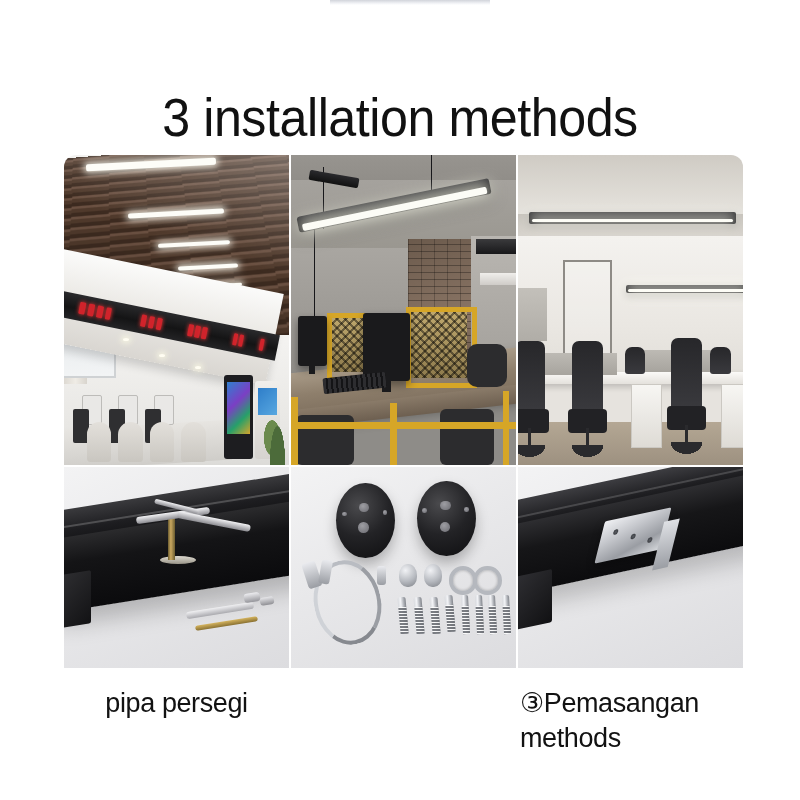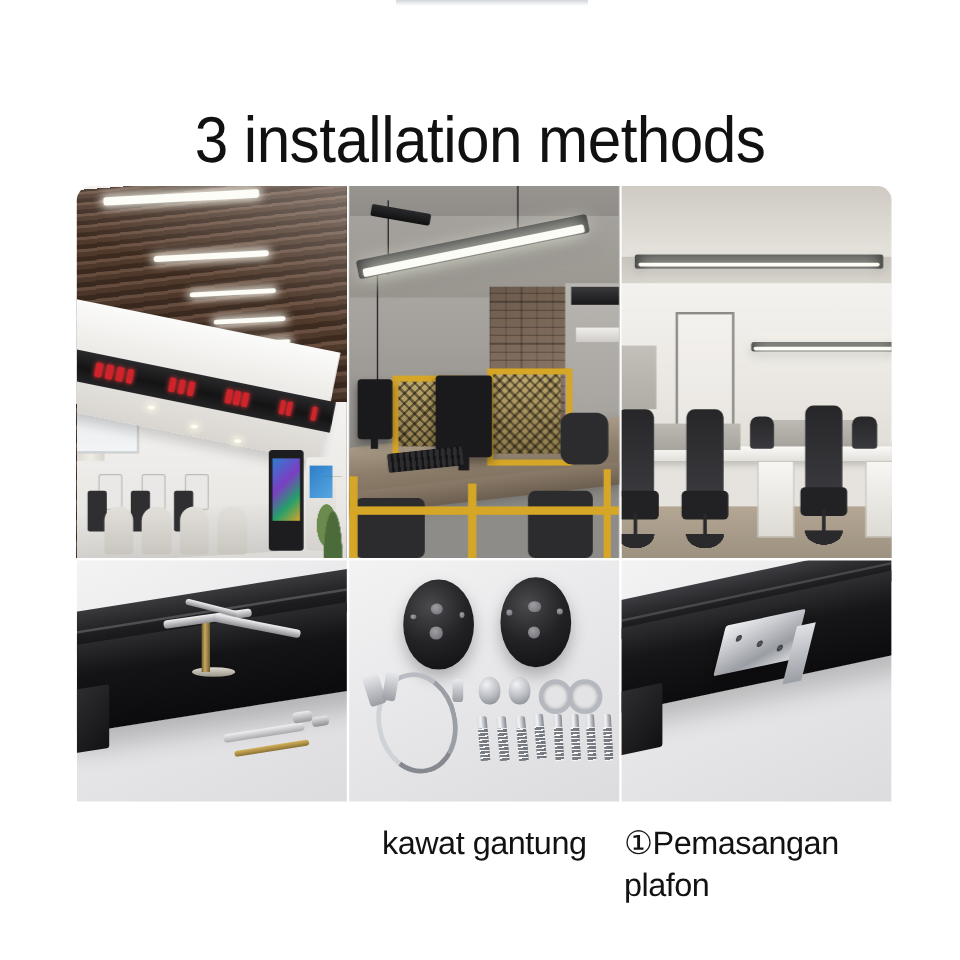--- a/index.html
+++ b/index.html
@@ -458,23 +458,23 @@
         <div class="h" style="left:48%;top:46%"></div>
         <div class="h" style="left:76%;top:64%"></div>
       </div>
       <div class="b3-clip"></div>
     </div>
 
   </div>
 
   <div class="captions">
     <div class="cap c1">
+      <span class="ln">pipa persegi</span>
     </div>
     <div class="cap c2">
-      <span class="ln">kawat gantung</span>
     </div>
     <div class="cap c3">
-      <span class="ln">①Pemasangan</span>
-      <span class="ln">plafon</span>
+      <span class="ln">③Pemasangan</span>
+      <span class="ln">methods</span>
     </div>
   </div>
 
 </div>
 
 </body></html>

